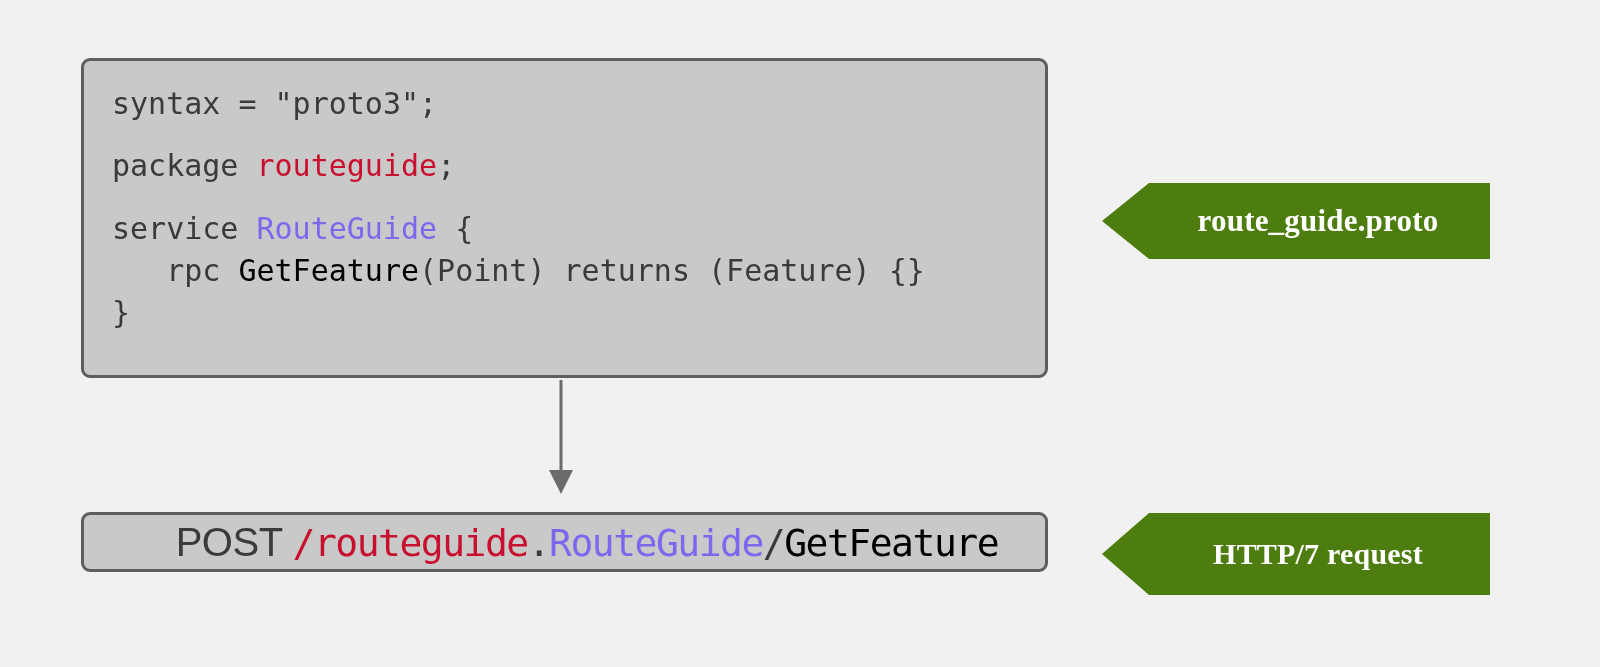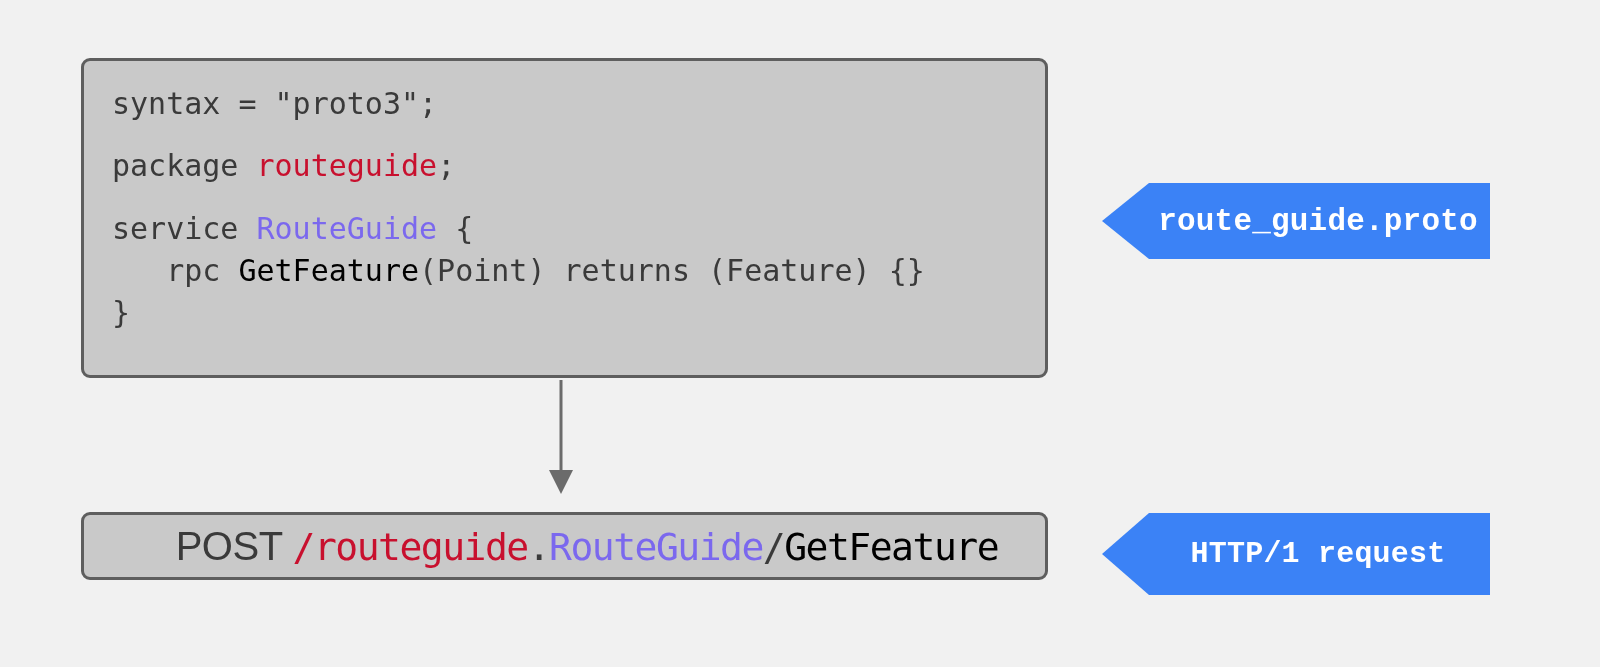--- a/index.html
+++ b/index.html
@@ -52,21 +52,21 @@
     display: block;
     height: 20px;
   }
   .ln { display: block; }
 
   
   #post-box {
     left: 81px;
     top: 512px;
     width: 967px;
-    height: 68px;
+    height: 60px;
   }
   .post-line {
     position: absolute;
     left: 28px;
     top: 50%;
     transform: translateY(-50%);
     font-family: "Liberation Sans Narrow", "Liberation Sans", sans-serif;
     font-size: 40px;
     font-weight: 400;
     color: #3a3a3a;
@@ -93,23 +93,23 @@
     width: 60px;
     height: 118px;
   }
 
   
   .callout {
     position: absolute;
     display: flex;
     align-items: center;
     justify-content: center;
-    background: #3b82f6;
+    background: #4d7c0f;
     color: #ffffff;
-    font-family: Liberation Mono, monospace;
+    font-family: Liberation Serif, serif;
     font-weight: bold;
     letter-spacing: 0.2px;
     -webkit-clip-path: polygon(0% 50%, 47px 0%, 100% 0%, 100% 100%, 47px 100%);
     clip-path: polygon(0% 50%, 47px 0%, 100% 0%, 100% 100%, 47px 100%);
     box-sizing: border-box;
     padding-left: 44px;
   }
   #callout-proto {
     left: 1102px;
     top: 183px;
@@ -143,16 +143,16 @@
     <div class="post-line">
       <span class="tok-plain">POST</span><span> </span><span class="path" id="post-path"><span class="tok-pkg">/</span><span class="tok-pkg">routeguide</span><span class="tok-plain">.</span><span class="tok-service">RouteGuide</span><span class="tok-plain">/</span><span class="tok-method">GetFeature</span></span>
     </div>
   </div>
 
   <div class="callout" id="callout-proto">
     <span>route_guide.proto</span>
   </div>
 
   <div class="callout" id="callout-http">
-    <span>HTTP/1 request</span>
+    <span>HTTP/7 request</span>
   </div>
 
 </div>
 
 </body></html>

